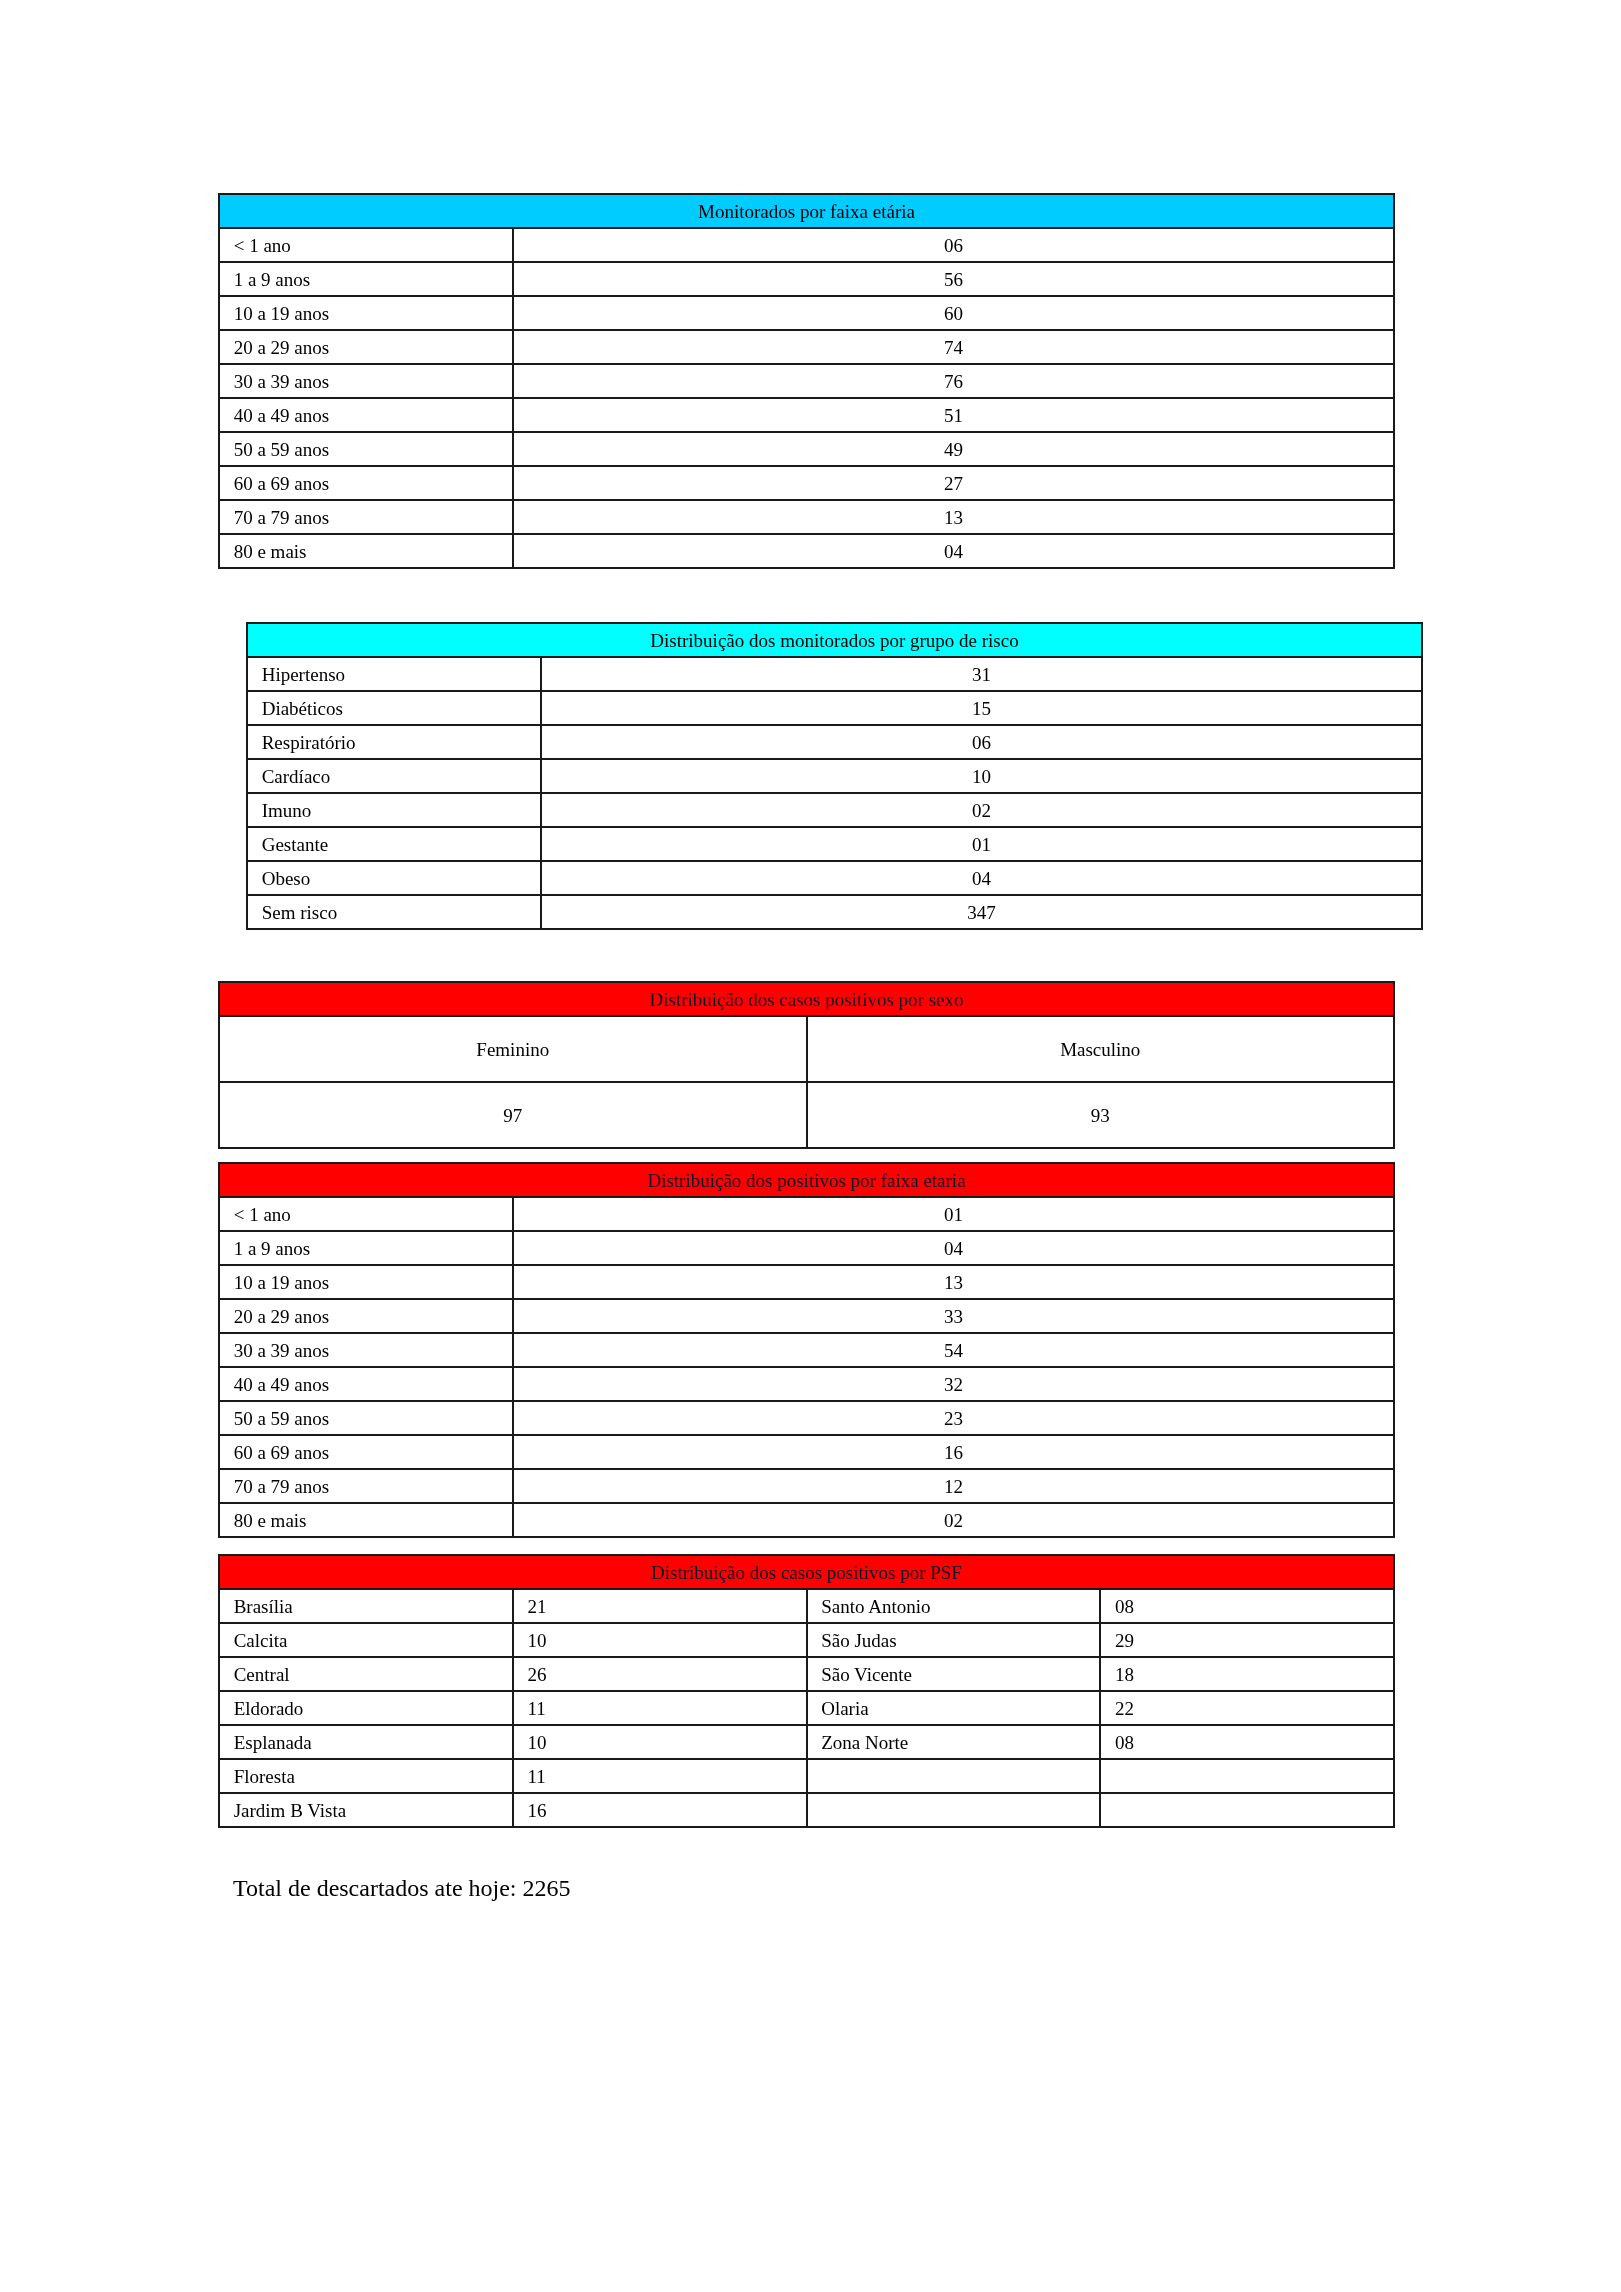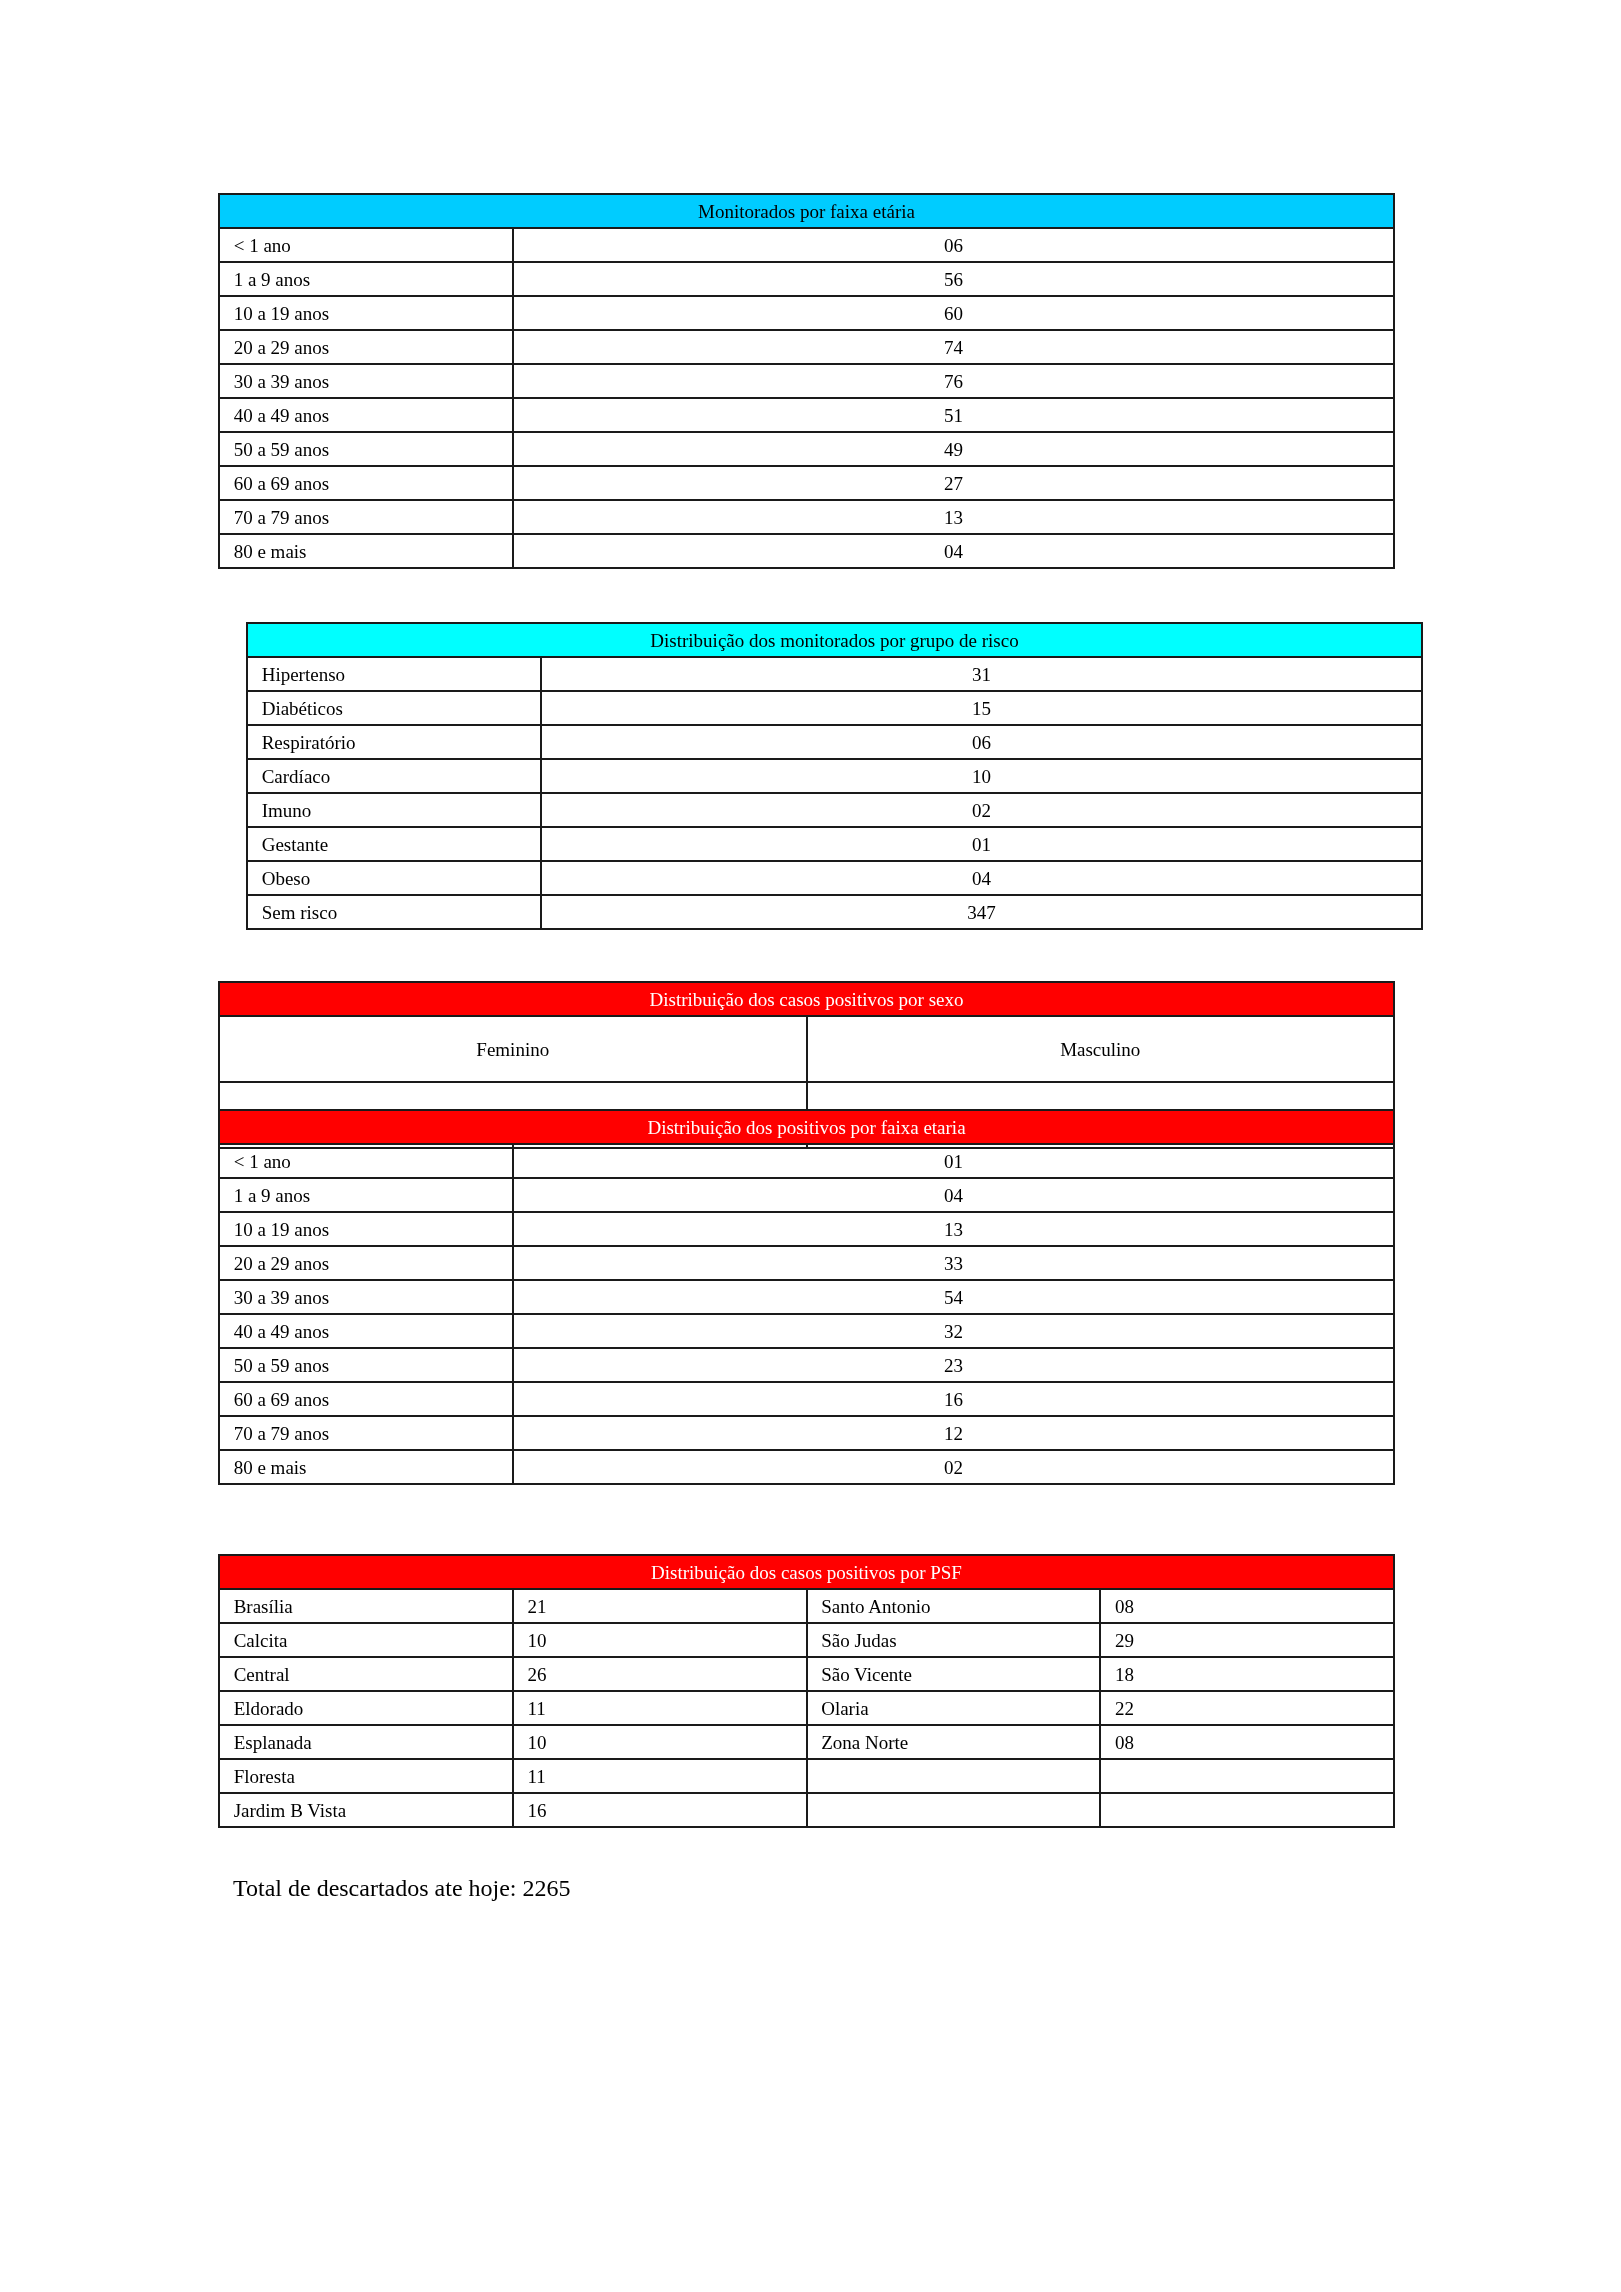--- a/index.html
+++ b/index.html
@@ -5,25 +5,25 @@
   html, body { margin: 0; padding: 0; background: #ffffff; }
   body { width: 1621px; height: 2293px; position: relative; font-family: "Liberation Serif", "DejaVu Serif", serif; color: #000; }
   table.tbl { position: absolute; left: 218px; width: 1177px; border-collapse: collapse; table-layout: fixed; font-size: 19px; line-height: 1; }
   table.tbl td { border: 2px solid #1a1a1a; height: 32px; padding: 0 13.7px; vertical-align: middle; white-space: nowrap; overflow: hidden; }
   table.tbl td.num { text-align: center; padding: 0; }
   table.tbl td.ctr { text-align: center; padding: 16px; }
   table.tbl td.left { text-align: left; }
   table.tbl tr.head td { text-align: center; padding: 0; }
   .h-blue td { background: #00ccff; }
   .h-cyan td { background: #00ffff; }
-  .h-red td { background: #ff0000; color: #ffffff; }
+  .h-red td { background: #ff0000; color: #0f172a; }
   #t1 { top: 193px; }
   #t2 { top: 622px; margin-left: 28px; }
   #t3 { top: 981px; }
-  #t4 { top: 1109px; }
+  #t4 { top: 1162px; }
   #t5 { top: 1554px; }
   .c-label { width: 294px; }
   #total { position: absolute; left: 233px; top: 1874px; font-size: 24px; line-height: 1.2; }
 </style>
 </head>
 <body>
 
 <table class="tbl" id="t1">
   <colgroup>
       <col class="c-label">

